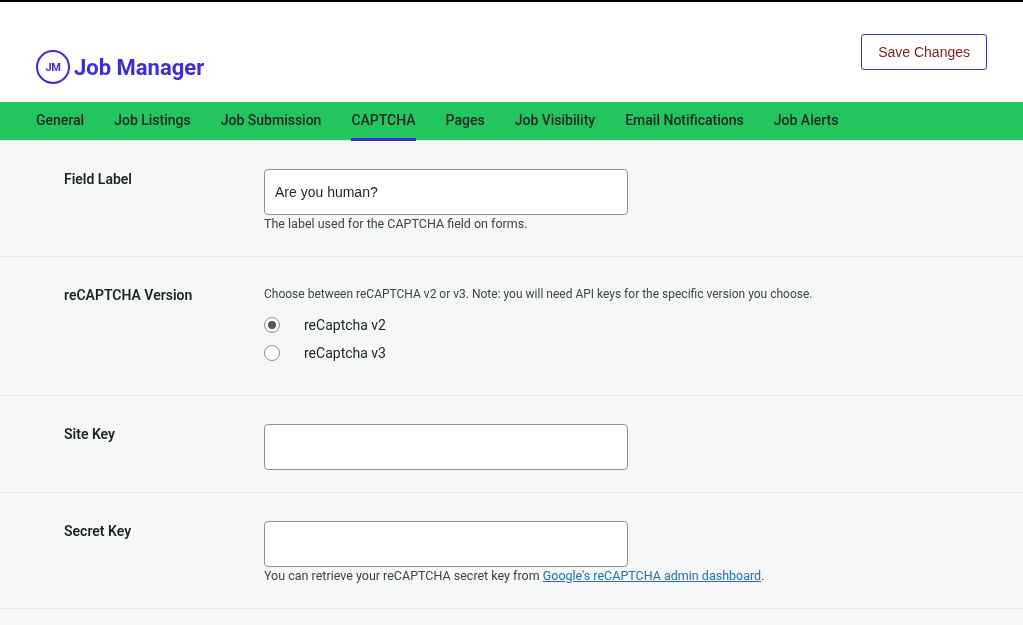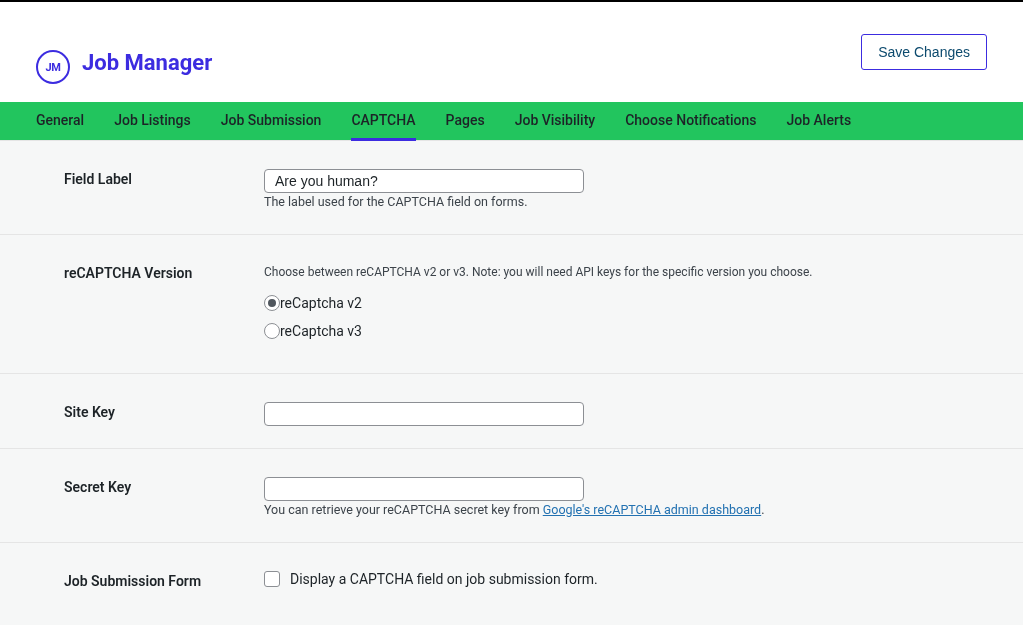--- a/index.html
+++ b/index.html
@@ -19,22 +19,22 @@
     }
     .header {
       display: flex;
       align-items: center;
       justify-content: space-between;
       padding: 18px 36px 18px 36px;
       background: #fff;
     }
     .brand {
       display: flex;
-      align-items: flex-start;
-      gap: 12px;
+      align-items: center;
+      gap: 4px;
       margin-top: 30px;
     }
     .brand-logo {
       width: 34px;
       height: 34px;
       border: 2px solid #3c2ce0;
       border-radius: 50%;
       display: flex;
       align-items: center;
       justify-content: center;
@@ -44,21 +44,21 @@
       letter-spacing: -0.5px;
     }
     .brand-title {
       color: #3c2ce0;
       font-size: 22px;
       font-weight: 700;
     }
     .save-btn {
       border: 1px solid #3c2ce0;
       background: #fff;
-      color: #0c4a6e;
+      color: #7f1d1d;
       font-size: 14px;
       font-weight: 500;
       padding: 9px 16px;
       border-radius: 3px;
       cursor: pointer;
     }
     .tabs {
       display: flex;
       gap: 0;
       padding: 0 36px;
@@ -103,22 +103,22 @@
     }
     .form-label {
       font-weight: 600;
       font-size: 14px;
       color: #1d2327;
     }
     .form-field-col {
       flex: 1;
     }
     .text-input {
-      width: 320px;
-      padding: 3px 10px;
+      width: 364px;
+      padding: 14px 10px;
       border: 1px solid #8c8f94;
       border-radius: 4px;
       font-size: 14px;
       background: #fff;
       color: #1d2327;
     }
     .text-input::placeholder {
       color: #777;
     }
     .help-text {
@@ -130,21 +130,21 @@
     .help-text a {
       color: #2271b1;
       text-decoration: underline;
     }
     .radio-group {
       margin-top: 14px;
     }
     .radio-item {
       display: flex;
       align-items: center;
-      gap: 0;
+      gap: 24px;
       margin-bottom: 12px;
       cursor: pointer;
     }
     .radio-circle {
       width: 16px;
       height: 16px;
       border: 1px solid #8c8f94;
       border-radius: 50%;
       display: flex;
       align-items: center;
@@ -199,21 +199,21 @@
   <button class="save-btn">Save Changes</button>
 </div>
 
 <div class="tabs">
   <div class="tab">General</div>
   <div class="tab">Job Listings</div>
   <div class="tab">Job Submission</div>
   <div class="tab active">CAPTCHA</div>
   <div class="tab">Pages</div>
   <div class="tab">Job Visibility</div>
-  <div class="tab">Choose Notifications</div>
+  <div class="tab">Email Notifications</div>
   <div class="tab">Job Alerts</div>
 </div>
 
 <div class="content">
 
   <div class="form-row">
     <div class="form-label-col">
       <span class="form-label">Field Label</span>
     </div>
     <div class="form-field-col">

